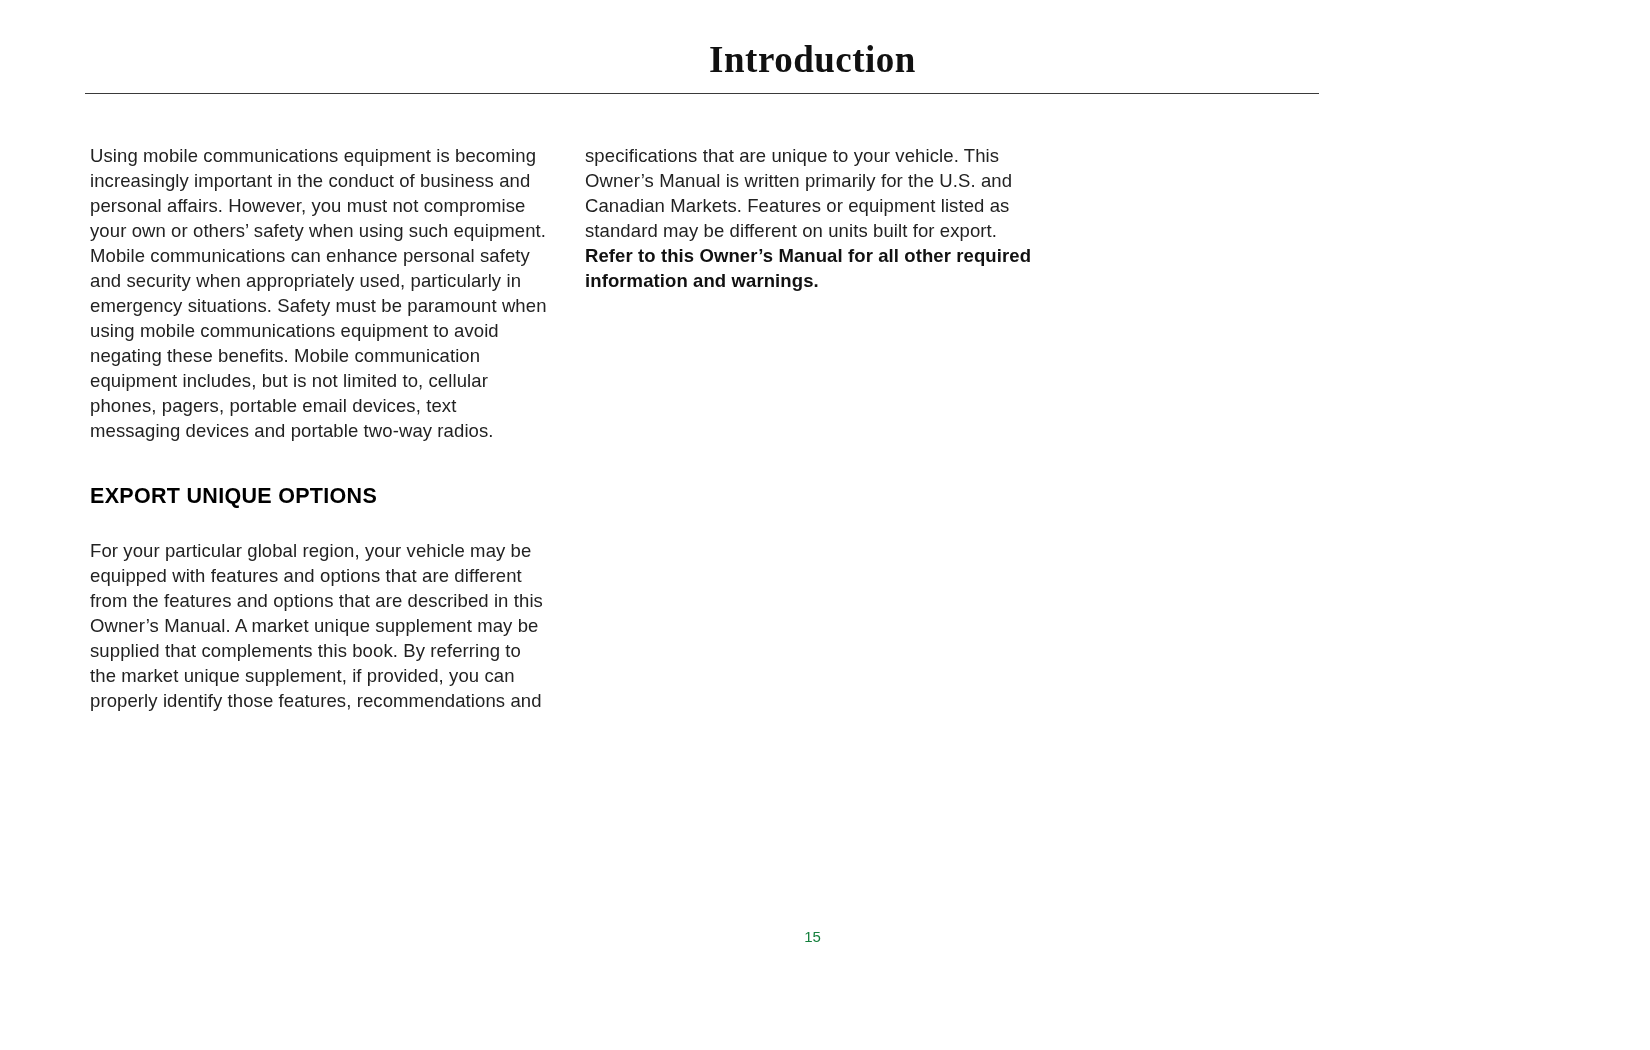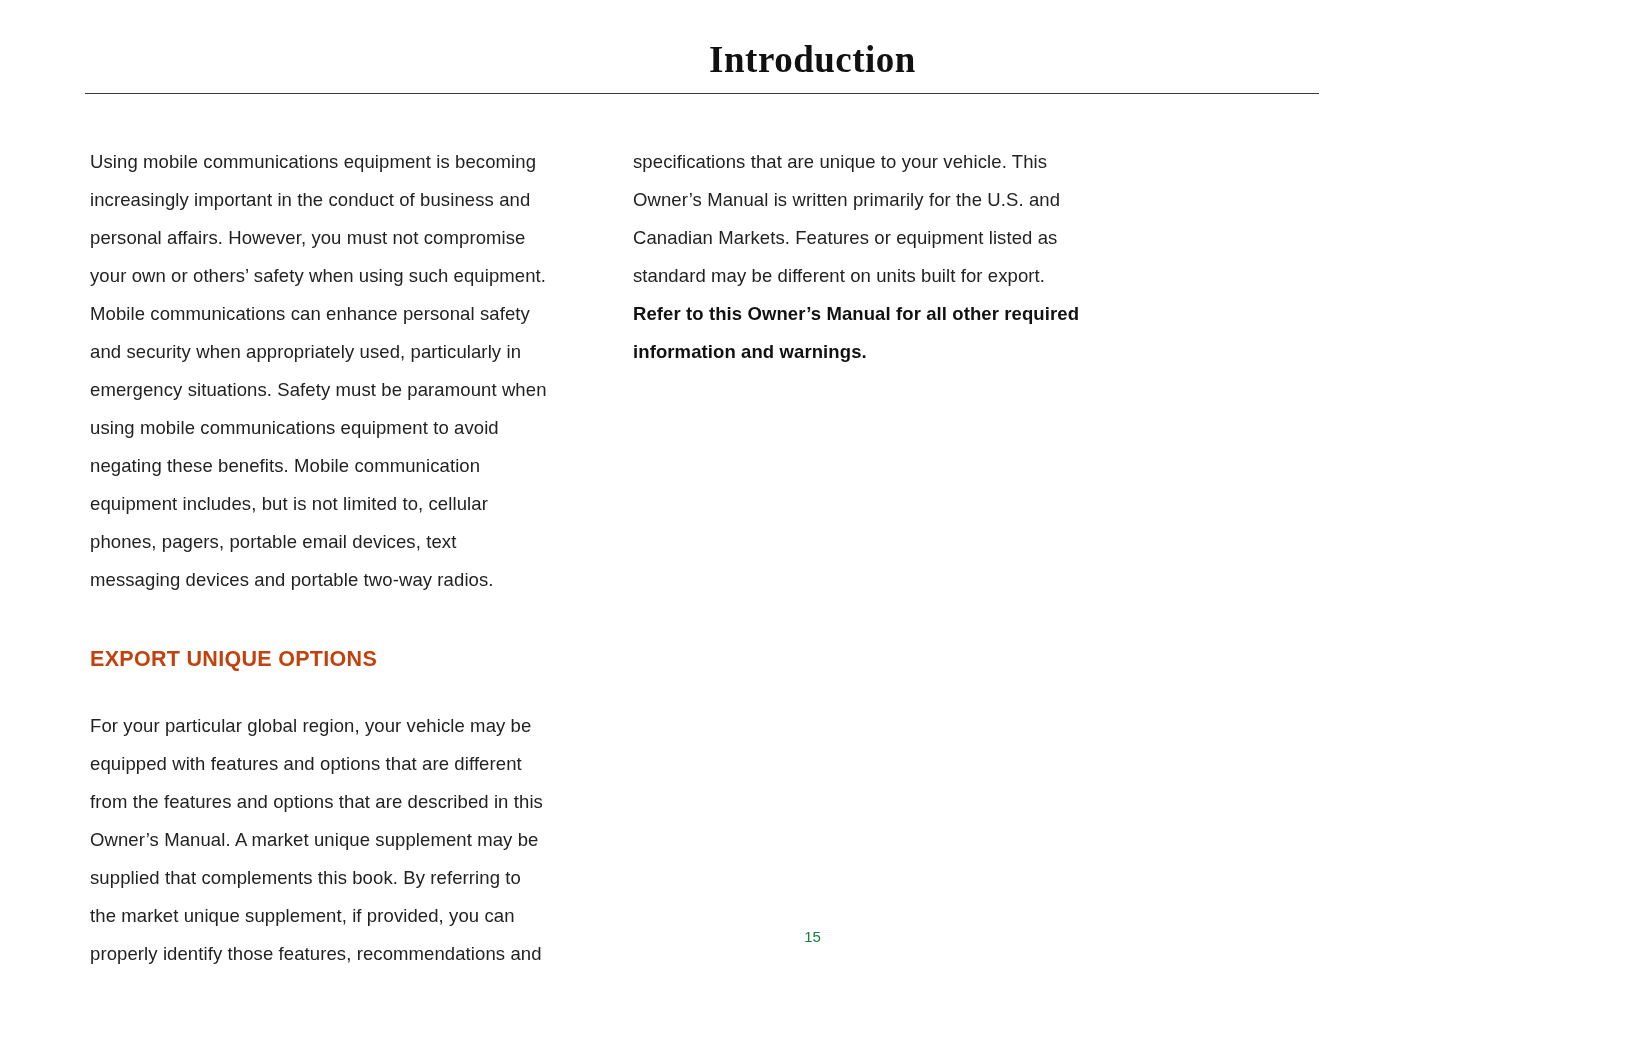--- a/index.html
+++ b/index.html
@@ -34,30 +34,30 @@
     top: 93px;
     left: 85px;
     width: 1455px;
     height: 0;
     border-top: 1.5px solid #3a3a3a;
   }
   .col {
     position: absolute;
     top: 143px;
     font-size: 18.5px;
-    line-height: 38px;
+    line-height: 25px;
     color: #222222;
     letter-spacing: 0.1px;
   }
   .col-left  { left: 90px;  width: 458px; }
-  .col-right { left: 585px; width: 460px; margin-left: 48px; }
+  .col-right { left: 585px; width: 460px; }
   .section-heading {
     font-size: 21.5px;
     font-weight: 700;
-    color: #c2410c;
+    color: #000000;
     letter-spacing: 0.3px;
     margin-top: 41px;
     margin-bottom: 29px;
   }
   .body-text strong {
     font-weight: 700;
     color: #111111;
   }
   .page-number {
     position: absolute;

